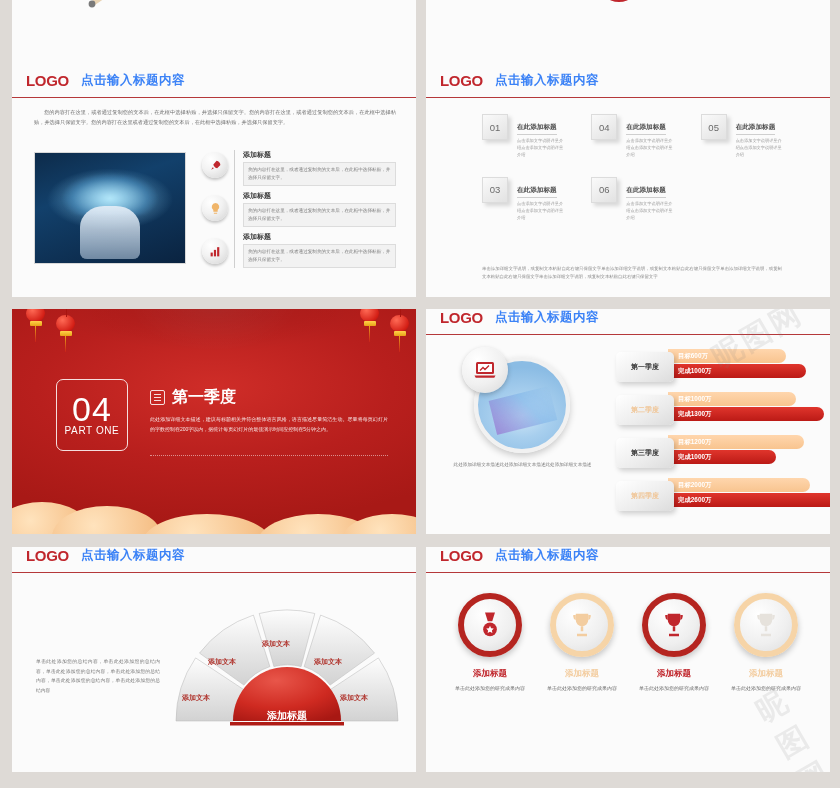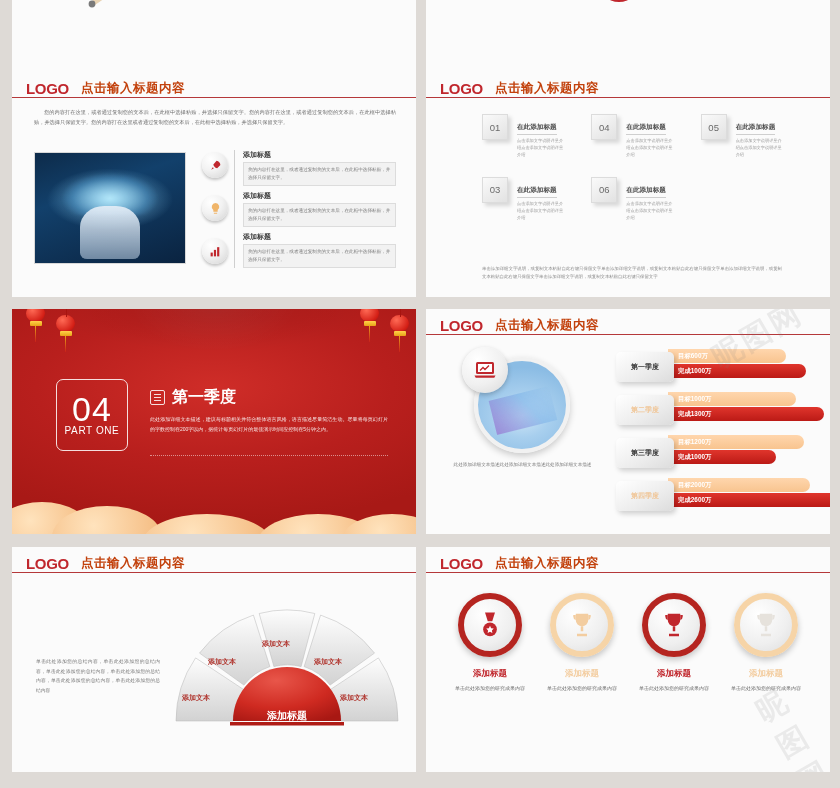--- a/index.html
+++ b/index.html
@@ -22,30 +22,30 @@
   .s1   { left: 12px;  top: 72px;   width: 404px; height: 225px; }
   .s2   { left: 426px; top: 72px;   width: 404px; height: 225px; }
   .s3   { left: 12px;  top: 309px;  width: 404px; height: 225px; }
   .s4   { left: 426px; top: 309px;  width: 404px; height: 225px; }
   .s5   { left: 12px;  top: 547px;  width: 404px; height: 225px; }
   .s6   { left: 426px; top: 547px;  width: 404px; height: 225px; }
 
   
   .hdr {
     position: absolute; left: 0; top: 0; width: 100%;
-    height: 26px; display: flex; align-items: flex-end;
+    height: 26px; display: flex; align-items: flex-start;
     padding-left: 14px; gap: 12px;
     border-bottom: 1.5px solid #b5383a;
   }
   .logo {
     color: #c0272d; font-weight: bold; font-size: 15px;
     letter-spacing: -0.3px;
   }
   .hdr-title {
-    color: #c2410c; font-weight: bold; font-size: 12.5px;
+    color: #3b82f6; font-weight: bold; font-size: 12.5px;
     letter-spacing: 0.5px;
   }
 
   
   .para-main {
     position: absolute; left: 22px; top: 36px; width: 362px;
     font-size: 5.2px; line-height: 1.85; color: #6d6d6d;
     text-align: justify; text-indent: 10px;
   }
   .photo {

